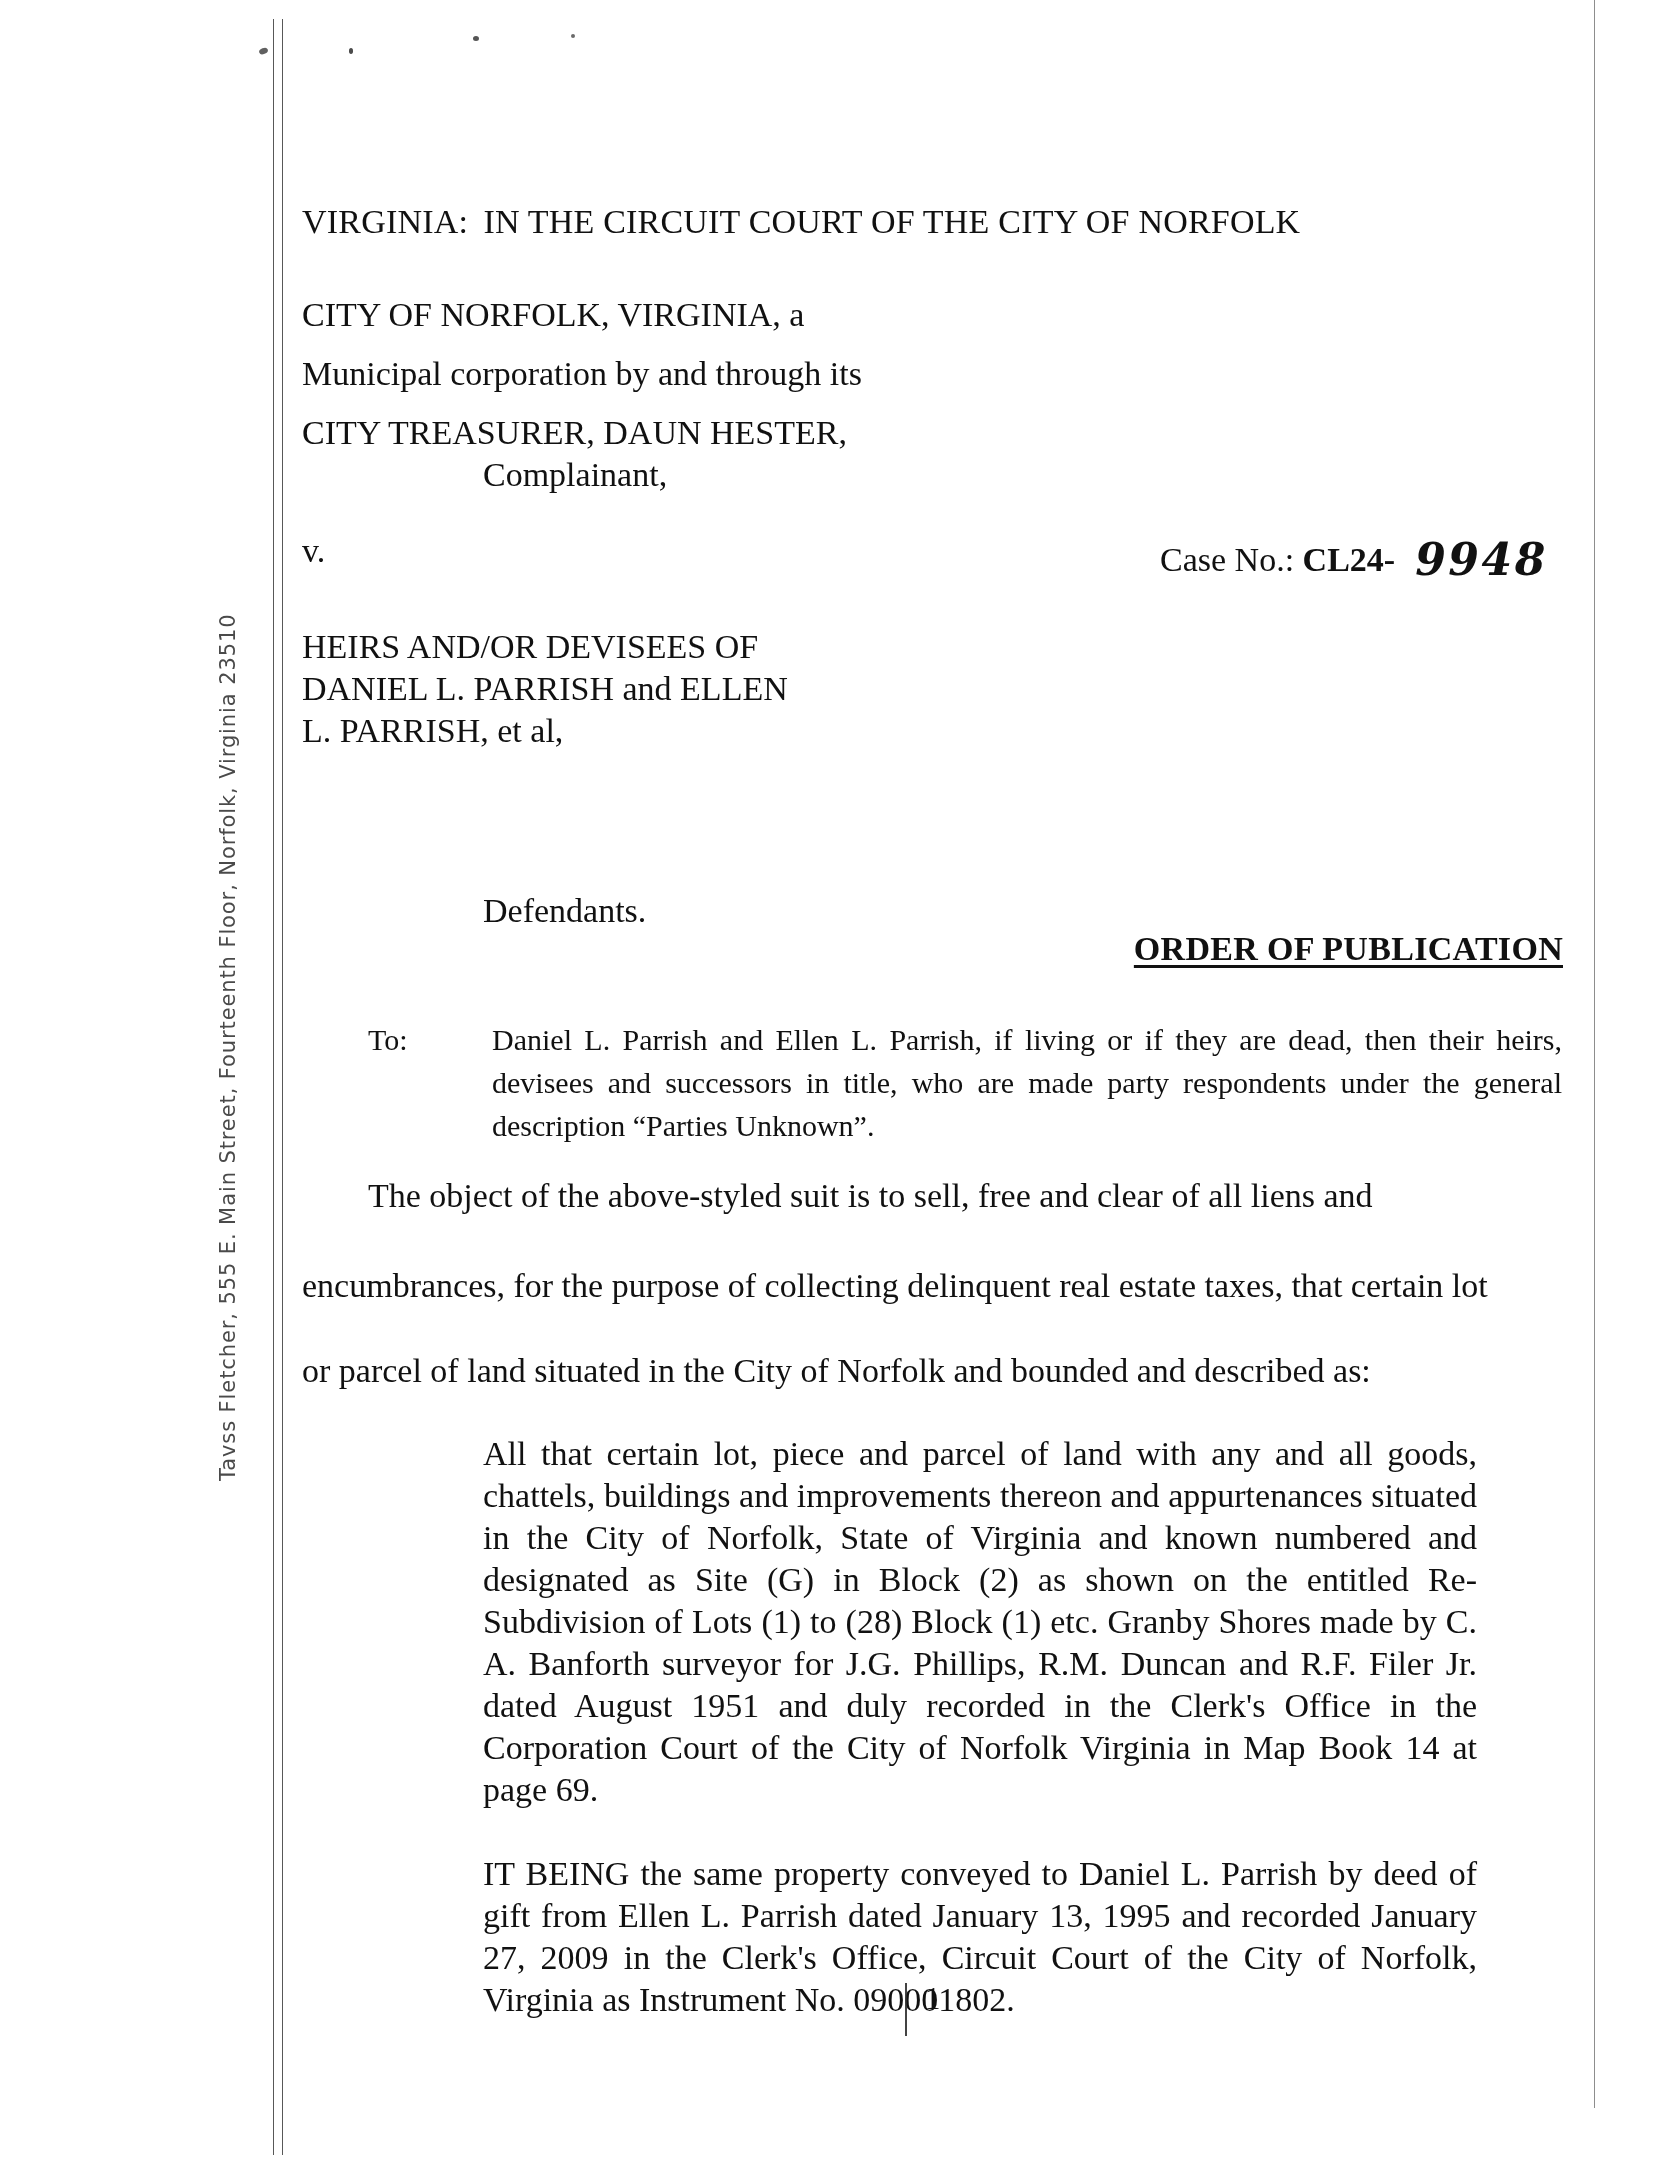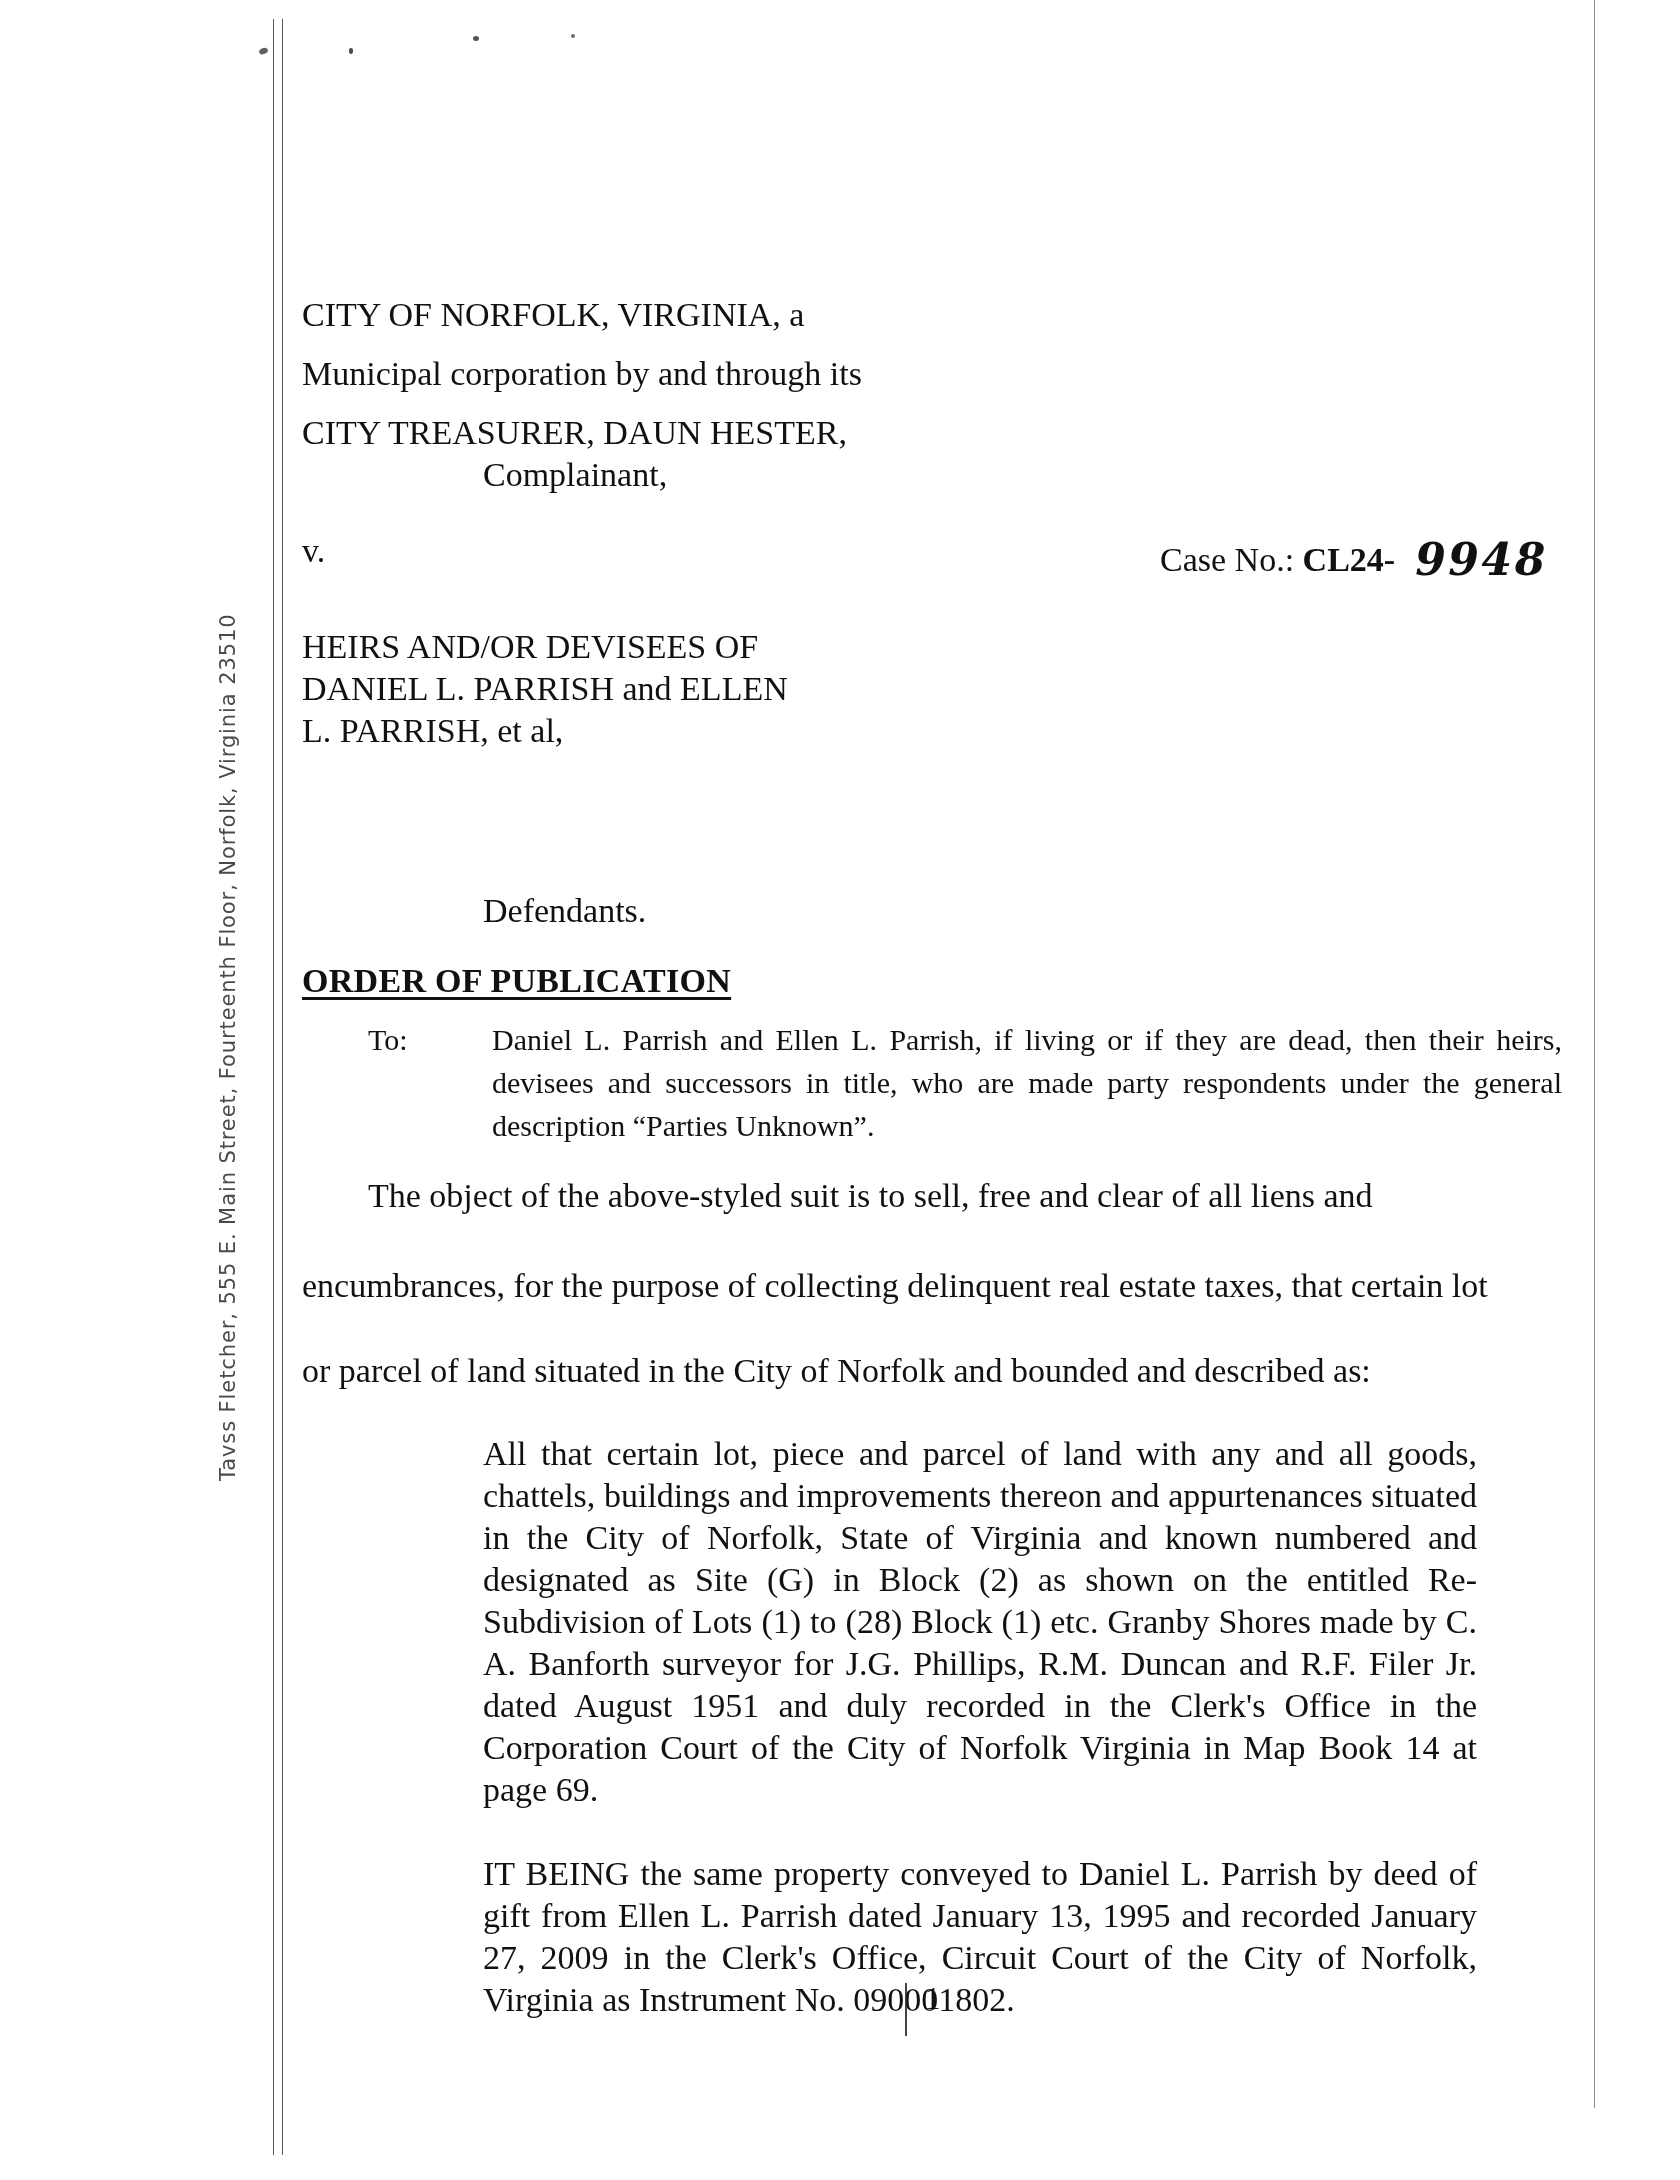--- a/index.html
+++ b/index.html
@@ -141,27 +141,26 @@
     top: 852px;
     font-size: 34px;
     margin-top: 40px;
   }
 
   .order-title {
     position: absolute;
     left: 0;
     top: 930px;
     width: 1261px;
-    text-align: left;
+    text-align: right;
     font-size: 34px;
     font-weight: bold;
     text-decoration: underline;
     text-underline-offset: 5.1px;
     letter-spacing: 0.3px;
-    margin-top: 32px;
   }
 
   .to-block {
     position: absolute;
     left: 66px;
     top: 1018px;
     width: 1194px;
     font-size: 30px;
     line-height: 43px;
   }
@@ -229,20 +228,23 @@
   <div class="speck s3"></div>
   <div class="speck s4"></div>
 
   <div class="rule-left"></div>
   <div class="rule-right"></div>
 
   <div class="sidebar-address">Tavss Fletcher, 555 E. Main Street, Fourteenth Floor, Norfolk, Virginia 23510</div>
 
   <div class="doc">
 
+    <div class="court-line">
+      <span>VIRGINIA:</span><span class="gap"></span><span>IN THE CIRCUIT COURT OF THE CITY OF NORFOLK</span>
+    </div>
 
     <div class="caption-party" style="white-space: pre-line;">CITY OF NORFOLK, VIRGINIA, a
 Municipal corporation by and through its
 CITY TREASURER, DAUN HESTER,</div>
 
     <div class="role-complainant">Complainant,</div>
 
     <div class="vs">v.</div>
 
     <div class="caseno">

